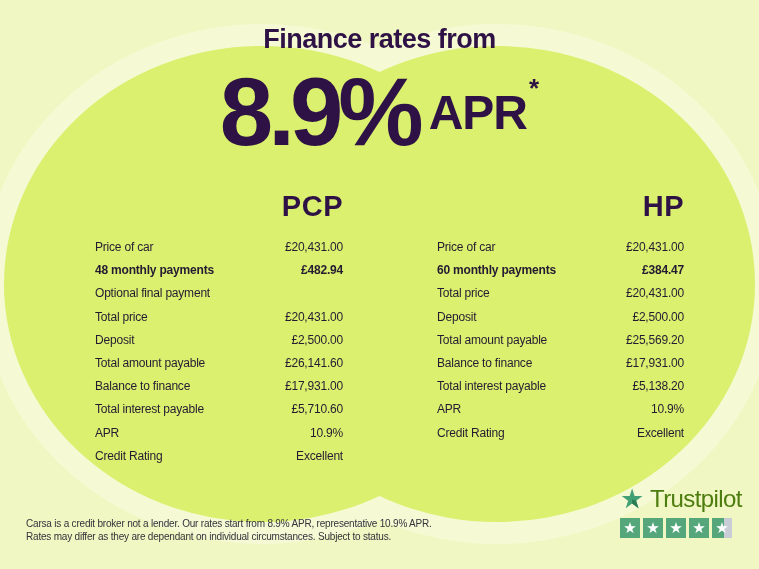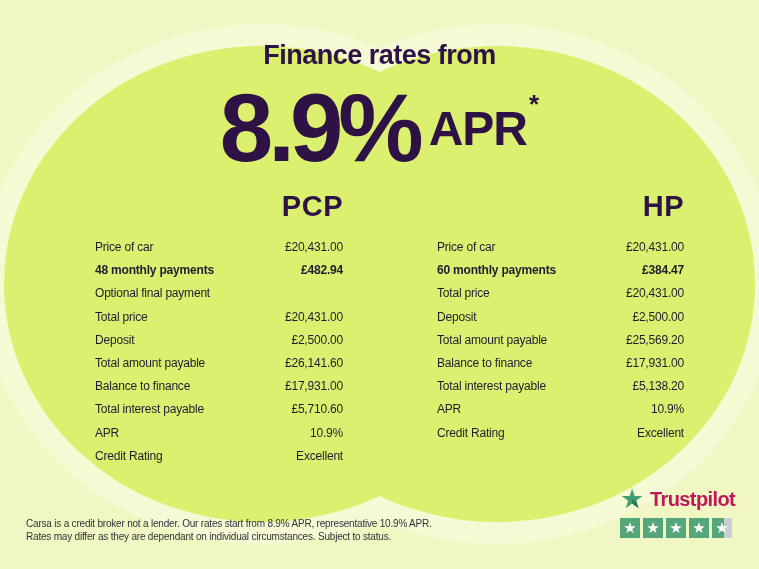--- a/index.html
+++ b/index.html
@@ -12,21 +12,21 @@
     color:#241a32;
   }
   .halo,.blob{position:absolute;border-radius:50%;}
   .halo{background:#f5fad4;z-index:1;}
   .blob{background:#daf06e;z-index:2;}
   .halo-left{left:-18px;top:24px;width:560px;height:520px;}
   .halo-right{left:217px;top:24px;width:560px;height:520px;}
   .blob-left{left:4px;top:46px;width:516px;height:476px;}
   .blob-right{left:239px;top:46px;width:516px;height:476px;}
 
-  .hero{position:absolute;left:0;top:40px;width:100%;text-align:center;z-index:5;}
+  .hero{position:absolute;left:0;top:24px;width:100%;text-align:center;z-index:5;}
   .hero-title{font-size:27px;font-weight:800;letter-spacing:-0.5px;color:#2e1245;line-height:30px;}
   .hero-rate-line{margin-top:10px;display:flex;justify-content:center;align-items:center;color:#2e1245;}
   .rate{font-size:96px;font-weight:800;letter-spacing:-5px;line-height:96px;}
   .unit{font-size:48px;font-weight:800;letter-spacing:-1px;margin-left:10px;}
   .asterisk{font-size:26px;font-weight:800;position:relative;top:-24px;margin-left:2px;}
 
   .col{position:absolute;top:190px;z-index:5;}
   .col-pcp{left:95px;width:248px;}
   .col-hp{left:437px;width:247px;}
   .col h2{margin:0 0 14px 0;text-align:right;font-size:29px;line-height:32px;font-weight:800;letter-spacing:0.5px;color:#2e1245;}
@@ -36,21 +36,21 @@
 
   .disclaimer{position:absolute;left:26px;top:517px;width:420px;z-index:5;
     font-size:10px;line-height:13px;letter-spacing:-0.2px;color:#33333b;}
 
   .tp{position:absolute;left:618px;top:485px;z-index:5;}
   .tp-logo{display:flex;align-items:center;}
   .tp-logo-star{position:relative;width:28px;height:28px;line-height:28px;font-size:27px;text-align:center;}
   .tp-logo-star .s1{position:absolute;left:0;top:0;width:100%;height:100%;color:#43a075;}
   .tp-logo-star .s2{position:absolute;left:0;top:0;width:100%;height:100%;color:#2a7c55;
     clip-path:polygon(50% 52%, 86% 62%, 66% 100%, 50% 78%);}
-  .tp-word{font-size:20px;font-weight:700;letter-spacing:-0.6px;color:#be185d;margin-left:4px;}
+  .tp-word{font-size:24px;font-weight:400;letter-spacing:-0.6px;color:#4d7c0f;margin-left:4px;}
   .tp-stars{display:flex;gap:3px;margin-top:5px;margin-left:2px;}
   .tp-sq{width:20px;height:20px;background:#55a77b;position:relative;}
   .tp-sq::before{content:"\2605";position:absolute;left:0;top:0;width:100%;height:100%;
     color:#ffffff;font-size:15px;line-height:20px;text-align:center;}
   .tp-sq.half{background:linear-gradient(90deg,#55a77b 0 60%,#c9cdd6 60% 100%);}
 </style>
 </head>
 <body>
 
 <div class="canvas">

